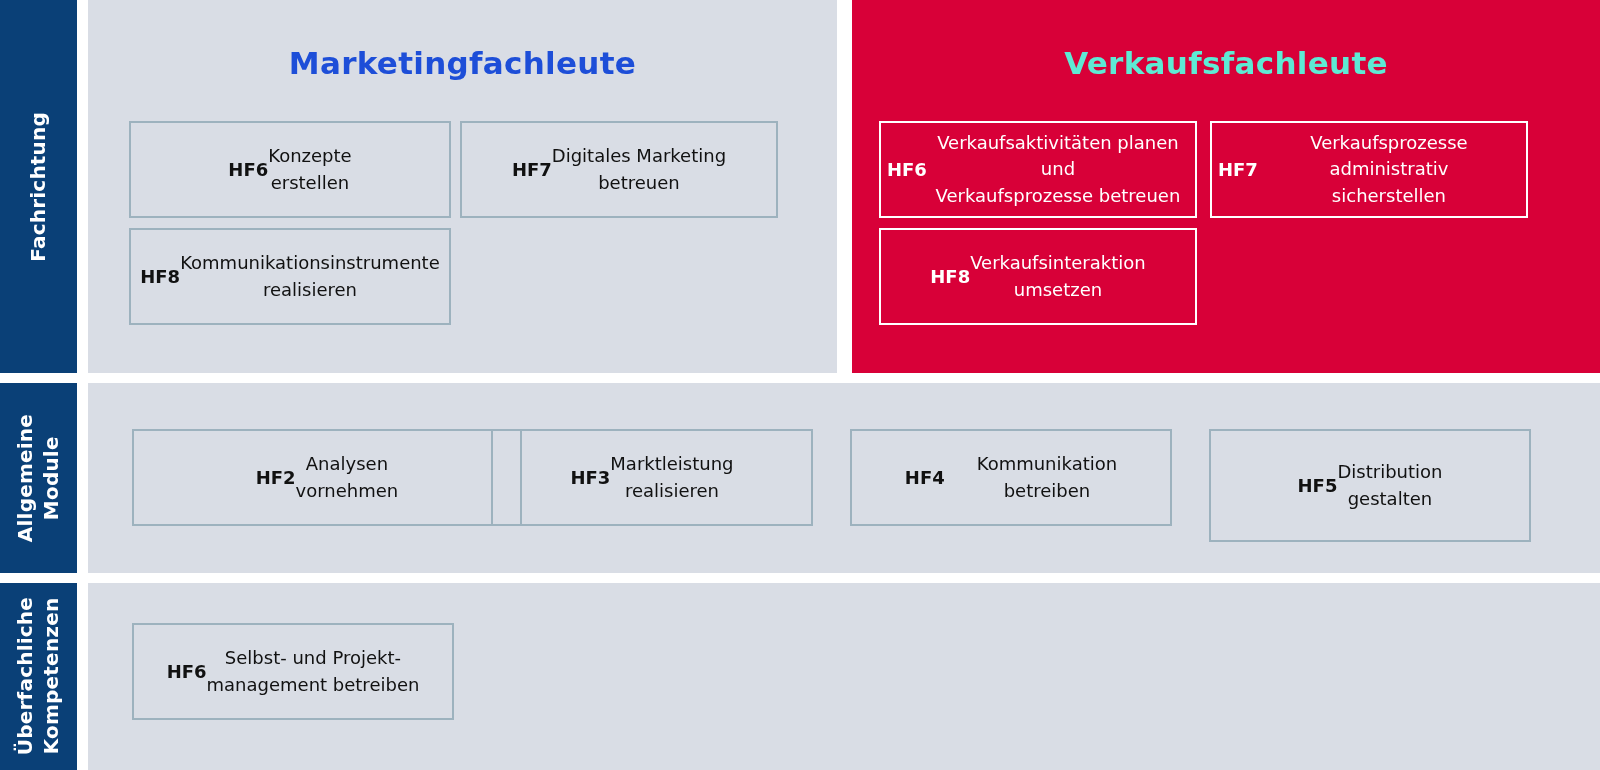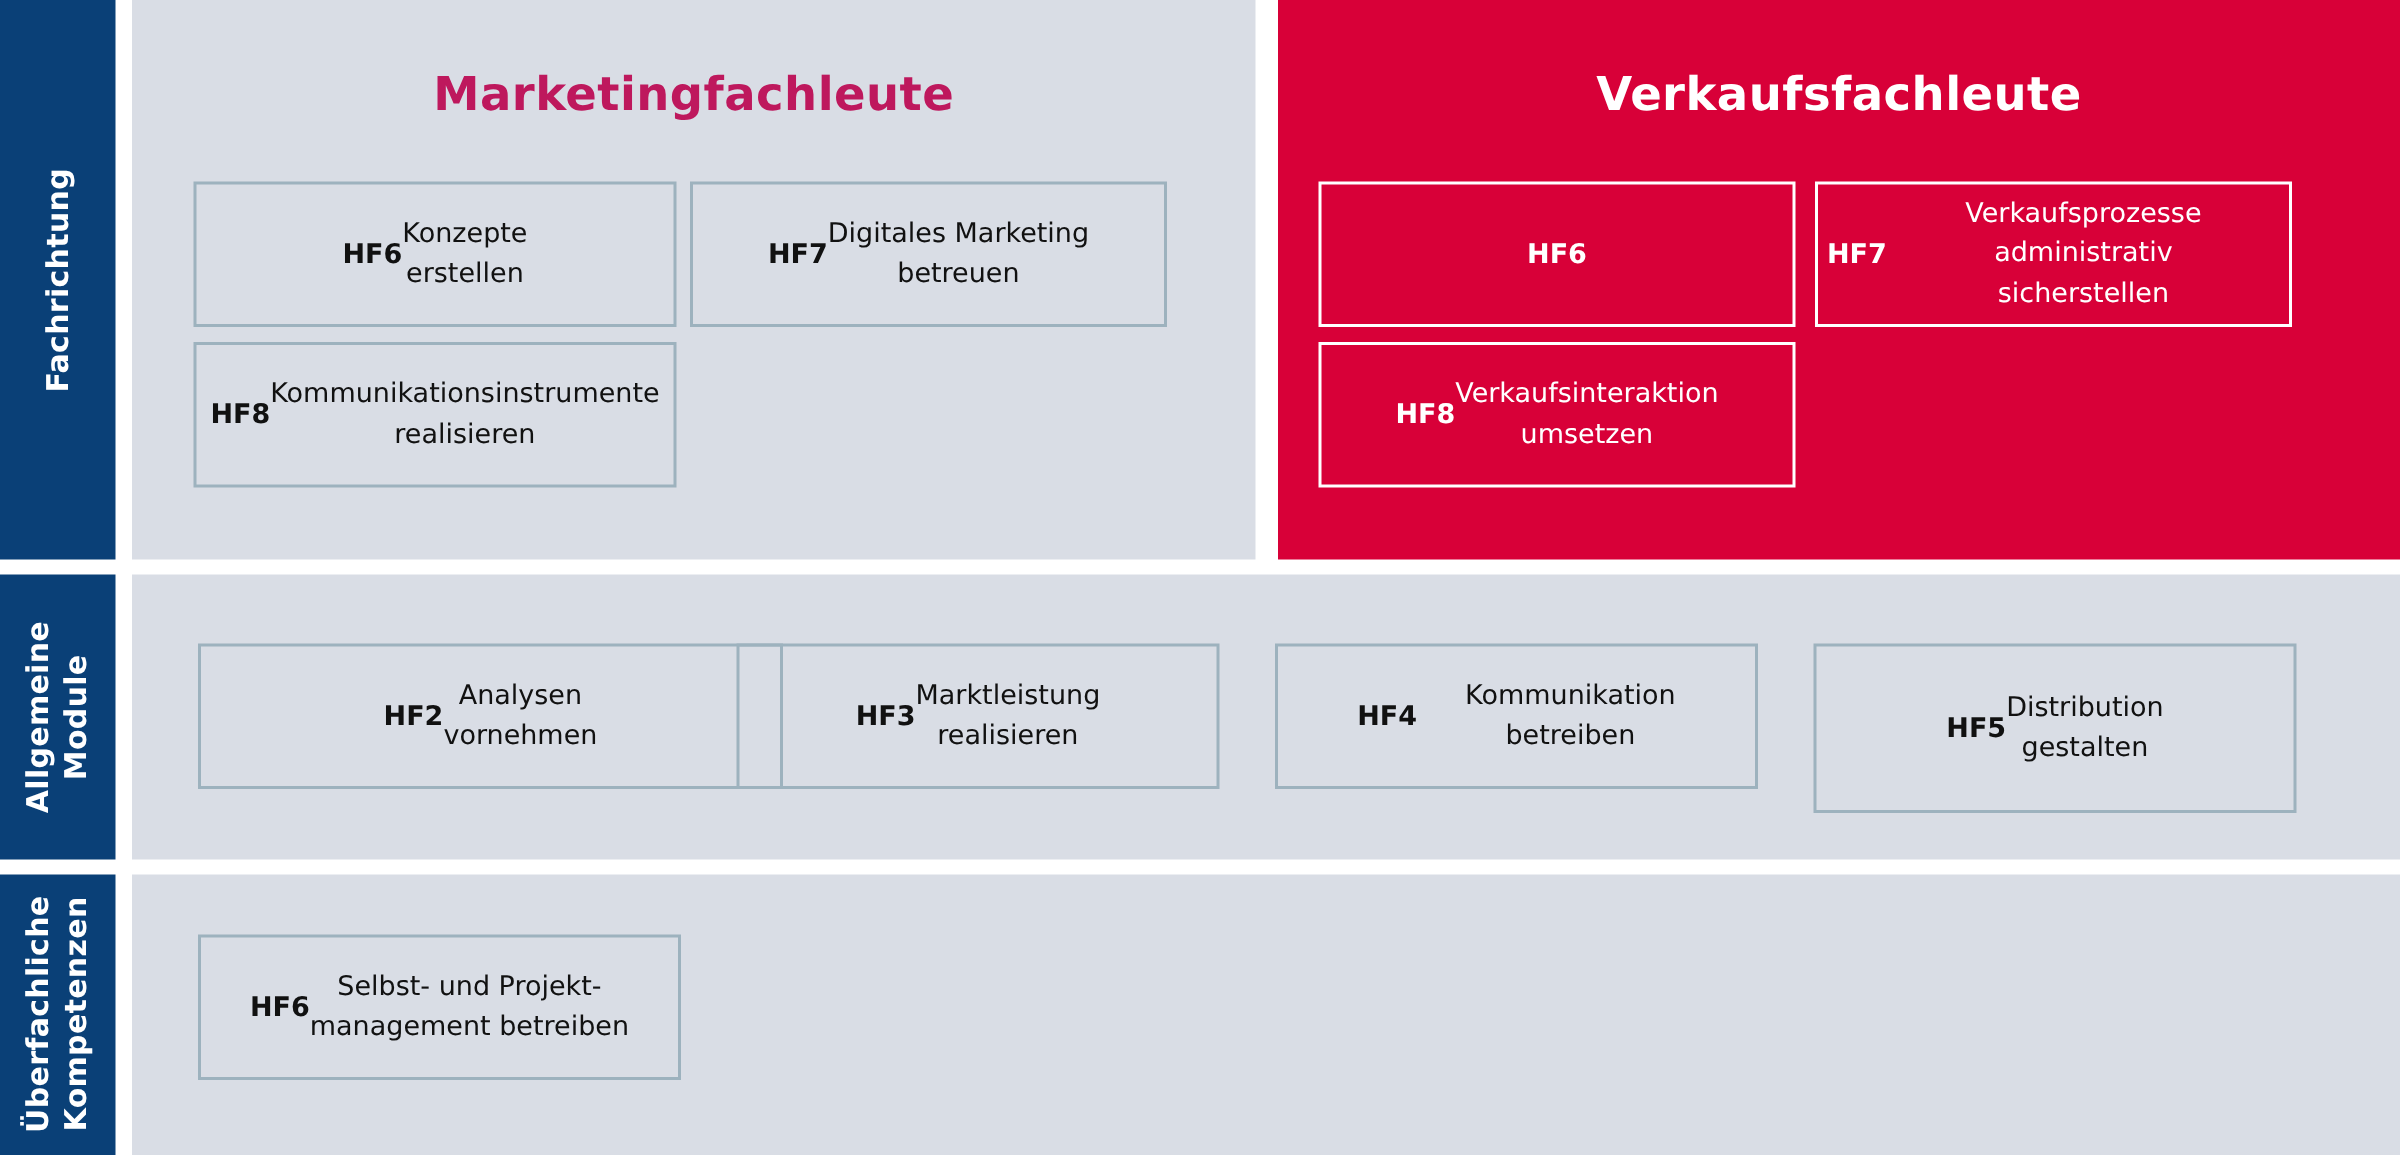--- a/index.html
+++ b/index.html
@@ -65,22 +65,22 @@
   
   .col-title {
     position: absolute;
     width: 100%;
     text-align: center;
     font-weight: bold;
     font-size: 31px;
     letter-spacing: 0.3px;
     font-family: "DejaVu Sans", sans-serif;
   }
-  #title-marketing { top: 45px; color: #be185d; }
-  #title-verkauf   { top: 45px; color: #ffffff; }
+  #title-marketing { top: 45px; color: #1d4ed8; }
+  #title-verkauf   { top: 45px; color: #5eead4; }
 
   
   .box {
     position: absolute;
     box-sizing: border-box;
     border: 2px solid #9db2be;
     background: transparent;
     display: flex;
     flex-direction: row;
     align-items: center;
@@ -143,20 +143,22 @@
       <span class="box-desc">Kommunikationsinstrumente
 realisieren</span>
     </div>
   </div>
 
   <div class="panel panel-red" id="panel-verkauf">
     <div class="col-title" id="title-verkauf">Verkaufsfachleute</div>
 
     <div class="box box-red" style="left:27px; top:121px; width:318px; height:97px;">
       <span class="box-code">HF6</span>
+      <span class="box-desc">Verkaufsaktivitäten planen und
+Verkaufsprozesse betreuen</span>
     </div>
 
     <div class="box box-red" style="left:358px; top:121px; width:318px; height:97px;">
       <span class="box-code">HF7</span>
       <span class="box-desc">Verkaufsprozesse administrativ
 sicherstellen</span>
     </div>
 
     <div class="box box-red" style="left:27px; top:228px; width:318px; height:97px;">
       <span class="box-code">HF8</span>

